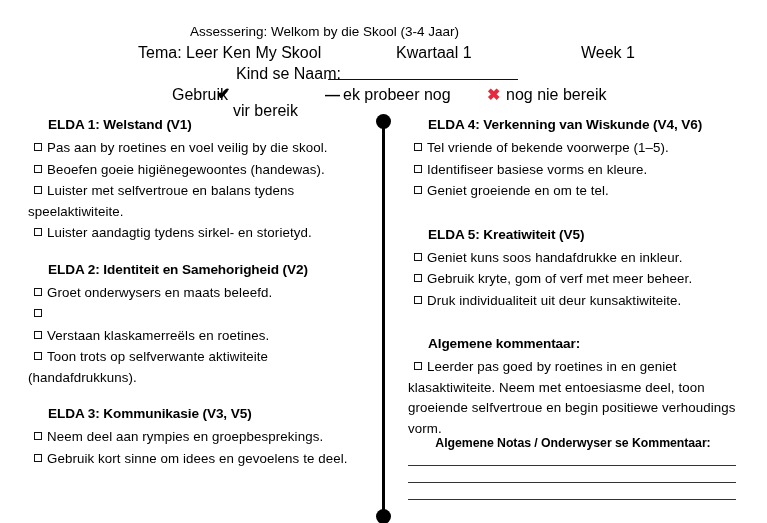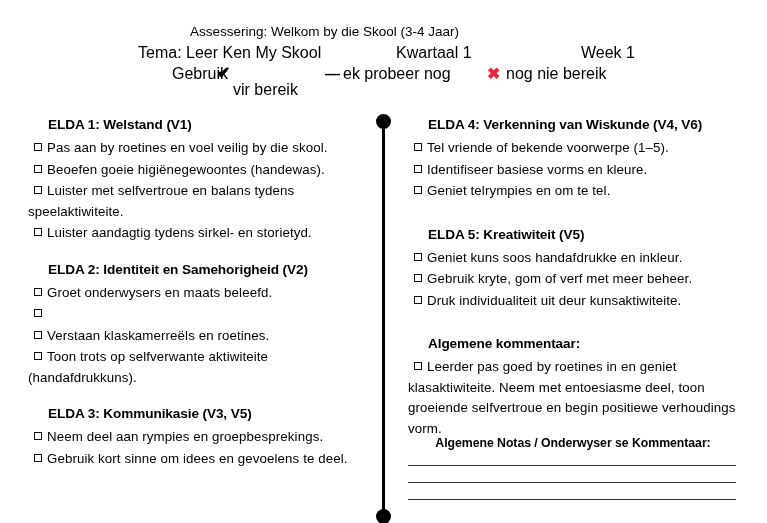--- a/index.html
+++ b/index.html
@@ -247,20 +247,24 @@
   <div class="header">
 
     <div class="hdr-assessering">Assessering: Welkom by die Skool (3-4 Jaar)</div>
 
     <div class="hdr-line2">
       <span class="hdr-tema">Tema: Leer Ken My Skool</span>
       <span class="hdr-kwartaal">Kwartaal 1</span>
       <span class="hdr-week">Week 1</span>
     </div>
 
+    <div class="hdr-line3">
+      <span class="hdr-naam-label">Kind se Naam:</span>
+      <span class="hdr-naam-rule"></span>
+    </div>
 
     <div class="hdr-legend">
       <span class="leg-gebruik">Gebruik</span>
       <span class="leg-check">✔</span>
       <span class="leg-vir">vir bereik</span>
       <span class="leg-dash">—</span>
       <span class="leg-dash-txt">ek probeer nog</span>
       <span class="leg-x" style="color: rgb(232, 40, 60);">✖</span>
       <span class="leg-x-txt">nog nie bereik</span>
     </div>
@@ -329,21 +333,21 @@
     <div class="sec">
       <div class="sec-title">ELDA 4: Verkenning van Wiskunde (V4, V6)</div>
       <div class="items">
         <div class="item">
           <span class="box"></span><span class="txt">Tel vriende of bekende voorwerpe (1–5).</span>
         </div>
         <div class="item">
           <span class="box"></span><span class="txt">Identifiseer basiese vorms en kleure.</span>
         </div>
         <div class="item">
-          <span class="box"></span><span class="txt">Geniet telrympies en om te tel.</span>
+          <span class="box"></span><span class="txt">Geniet groeiende en om te tel.</span>
         </div>
       </div>
     </div>
 
     <div class="sec" style="margin-top:24px;">
       <div class="sec-title">ELDA 5: Kreatiwiteit (V5)</div>
       <div class="items">
         <div class="item">
           <span class="box"></span><span class="txt">Geniet kuns soos handafdrukke en inkleur.</span>
         </div>

